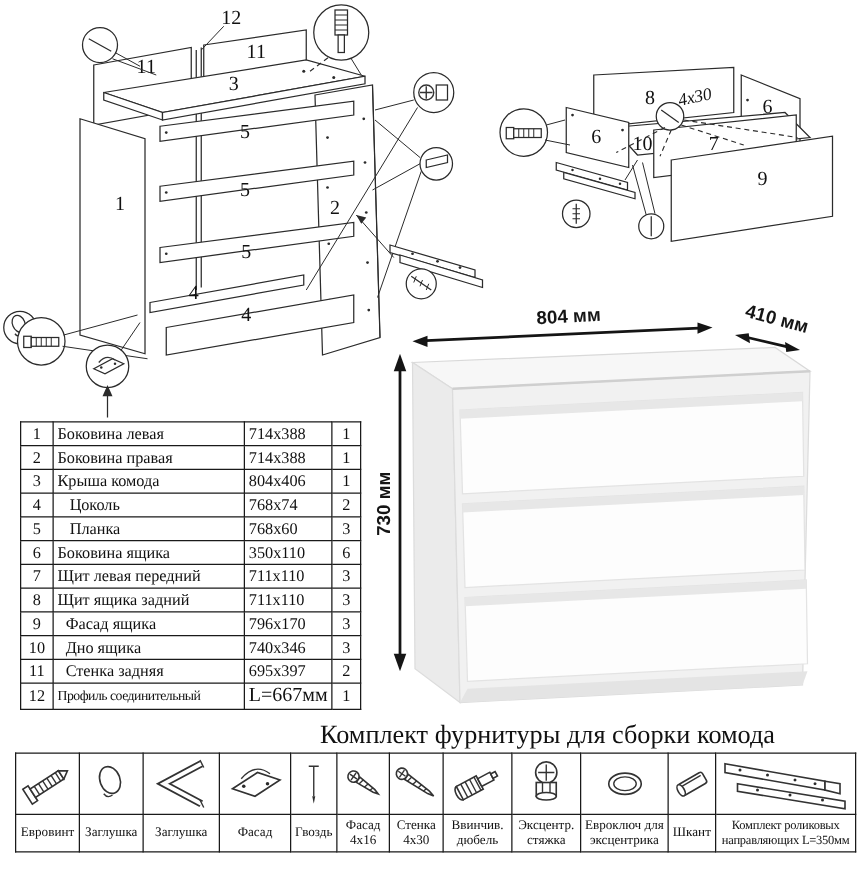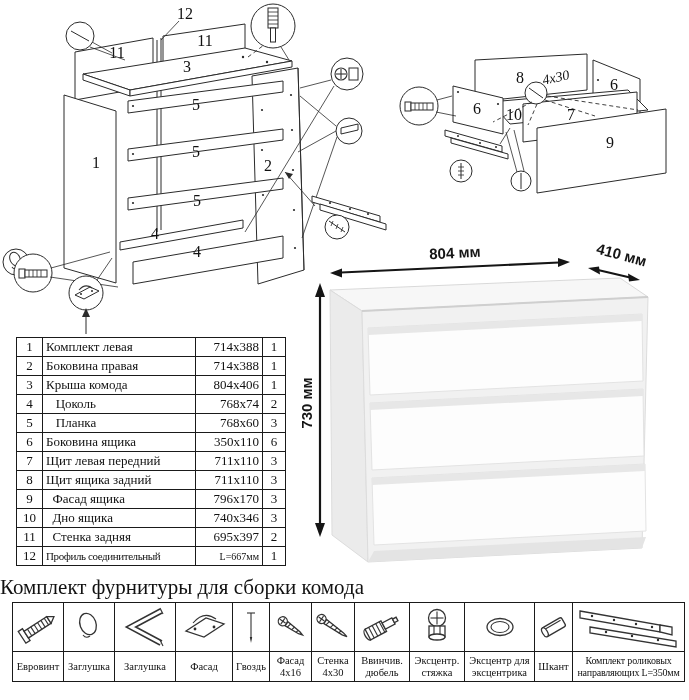--- a/index.html
+++ b/index.html
@@ -17,26 +17,26 @@
   .dot{fill:#2b2b2b;}
   .dimT{font:bold 15px "Liberation Sans",sans-serif;fill:#151515;text-anchor:middle;}
   .dim{stroke:#151515;stroke-width:2.2;fill:none;}
   .dimH{fill:#151515;stroke:none;}
   
   #parts-table{position:absolute;left:16px;top:337px;border-collapse:collapse;}
   #parts-table td{border:1.6px solid #1a1a1a;font:13px/1.1 "Liberation Serif",serif;
                   padding:1px 3px;height:16px;white-space:pre;}
   .pt-num{width:19px;text-align:center;padding:1px 1px;}
   .pt-name{width:146px;}
-  .pt-size{width:60px;text-align:right;}
+  .pt-size{width:60px;text-align:left;}
   .pt-qty{width:16px;text-align:center;padding:1px 1px;}
   #parts-table tr:last-child .pt-name{font-size:11px;letter-spacing:-0.4px;}
-  #parts-table tr:last-child .pt-size{font-size:10px;text-align:right;}
+  #parts-table tr:last-child .pt-size{font-size:16px;text-align:right;}
   
-  #hw-title{position:absolute;left:0;top:575px;width:620px;text-align:left;
+  #hw-title{position:absolute;left:0;top:575px;width:620px;text-align:right;
             font:21px "Liberation Serif",serif;color:#111;}
   
   #hw-table{position:absolute;left:12px;top:602px;width:672px;border-collapse:collapse;table-layout:fixed;}
   #hw-table td{border:1.6px solid #1a1a1a;text-align:center;vertical-align:middle;padding:0;}
   .hw-icon-cell{height:48px;}
   .hw-icon-cell svg{margin:0 auto;}
   .hw-label-cell{height:29px;font:10.5px/1.12 "Liberation Serif",serif;padding:1px 1px;}
   .hw-label-sm{font-size:10px;letter-spacing:-0.2px;font-family:Liberation Serif, serif;}
   .hw-qty-cell{height:18px;font:16px/1 "Liberation Serif",serif;}
   .ic{stroke:#333;stroke-width:1.3;fill:#fff;}
@@ -273,21 +273,21 @@
       <polygon class="dimH" points="298,28 309,26.5 310,34.5"></polygon>
       <polygon class="dimH" points="350,40 338,33.5 339,41.5"></polygon>
       <text class="dimT" x="331" y="20" transform="rotate(15 331 17)">410 мм</text>
     </g>
   </svg>
 
   <table id="parts-table">
     <tbody>
       <tr>
           <td class="pt-num">1</td>
-          <td class="pt-name">Комплект левая</td>
+          <td class="pt-name">Боковина левая</td>
           <td class="pt-size">714x388</td>
           <td class="pt-qty">1</td>
         </tr>
       <tr>
           <td class="pt-num">2</td>
           <td class="pt-name">Боковина правая</td>
           <td class="pt-size">714x388</td>
           <td class="pt-qty">1</td>
         </tr>
       <tr>
@@ -501,20 +501,20 @@
       <tr>
         <td class="hw-label-cell">Евровинт</td>
         <td class="hw-label-cell">Заглушка</td>
         <td class="hw-label-cell">Заглушка</td>
         <td class="hw-label-cell">Фасад</td>
         <td class="hw-label-cell">Гвоздь</td>
         <td class="hw-label-cell">Фасад 4x16</td>
         <td class="hw-label-cell">Стенка 4x30</td>
         <td class="hw-label-cell">Ввинчив. дюбель</td>
         <td class="hw-label-cell">Эксцентр. стяжка</td>
-        <td class="hw-label-cell">Эксцентр для эксцентрика</td>
+        <td class="hw-label-cell">Евроключ для эксцентрика</td>
         <td class="hw-label-cell">Шкант</td>
         <td class="hw-label-cell hw-label-sm">Комплект роликовых направляющих L=350мм</td>
       </tr>
     </tbody>
   </table>
 
 </div>
 
 </body></html>

